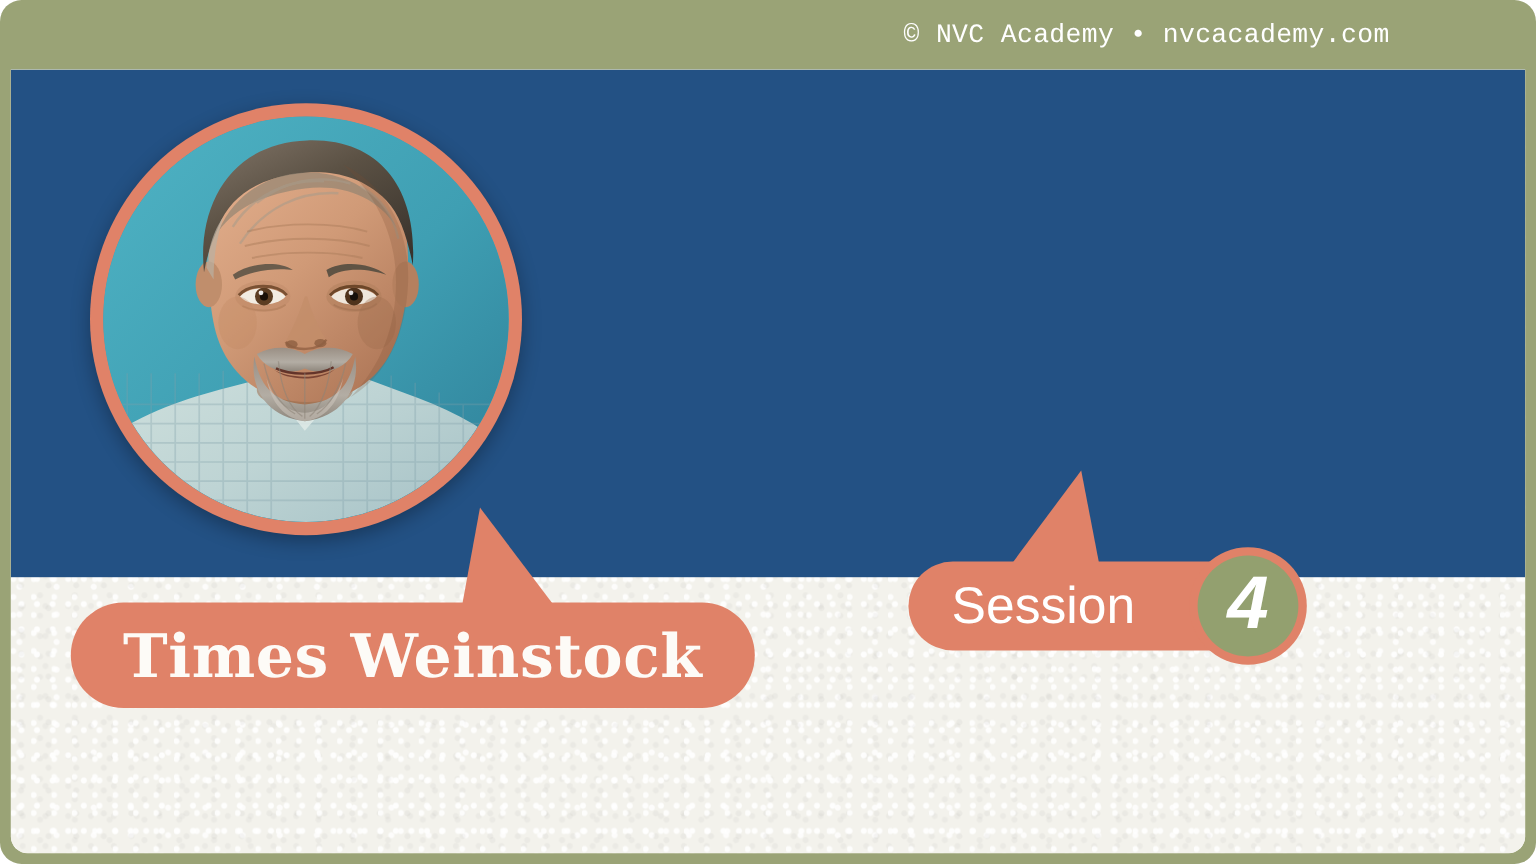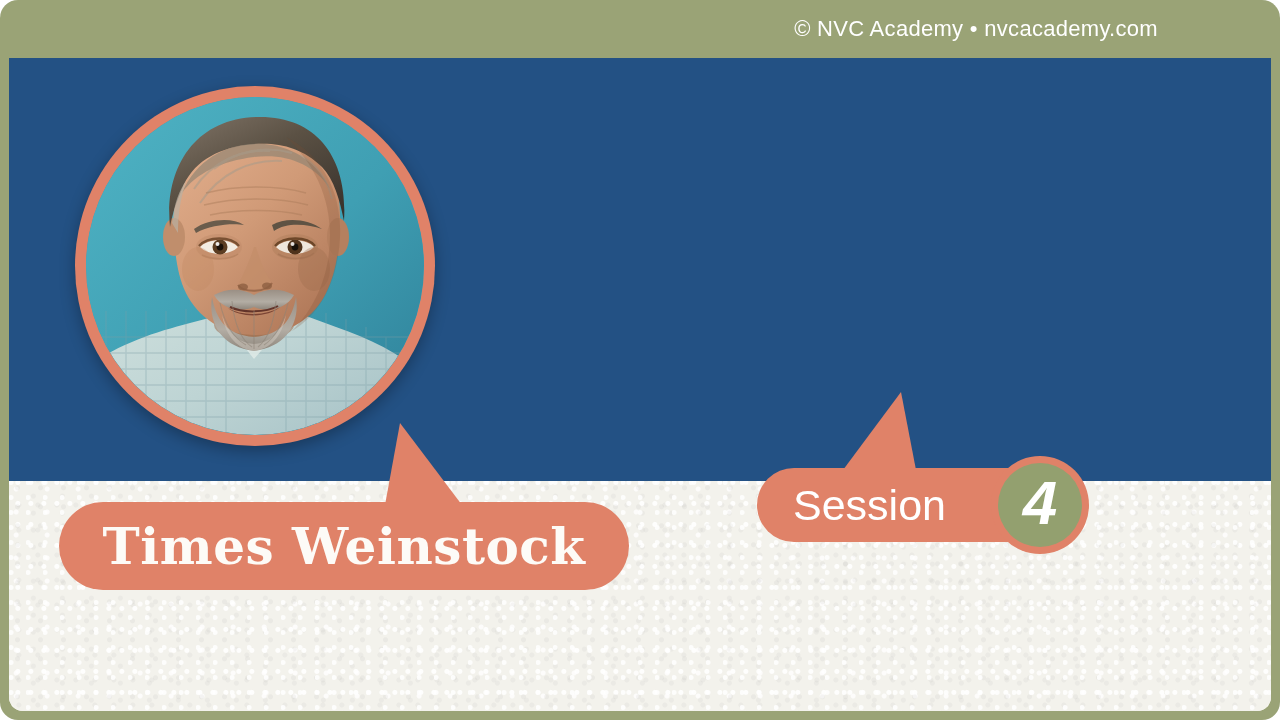--- a/index.html
+++ b/index.html
@@ -29,21 +29,21 @@
     left: 0; top: 0;
     width: 1280px;
     height: 58px;
     display: flex;
     align-items: center;
     justify-content: flex-end;
     padding-right: 122px;
     box-sizing: border-box;
   }
   #copyright-text {
-    font-family: Liberation Sans, sans-serif;
+    font-family: Liberation Mono, monospace;
     font-size: 22px;
     color: #ffffff;
     letter-spacing: 0.3px;
     white-space: nowrap;
   }
 
   
   #content-frame {
     position: absolute;
     left: 9px;

